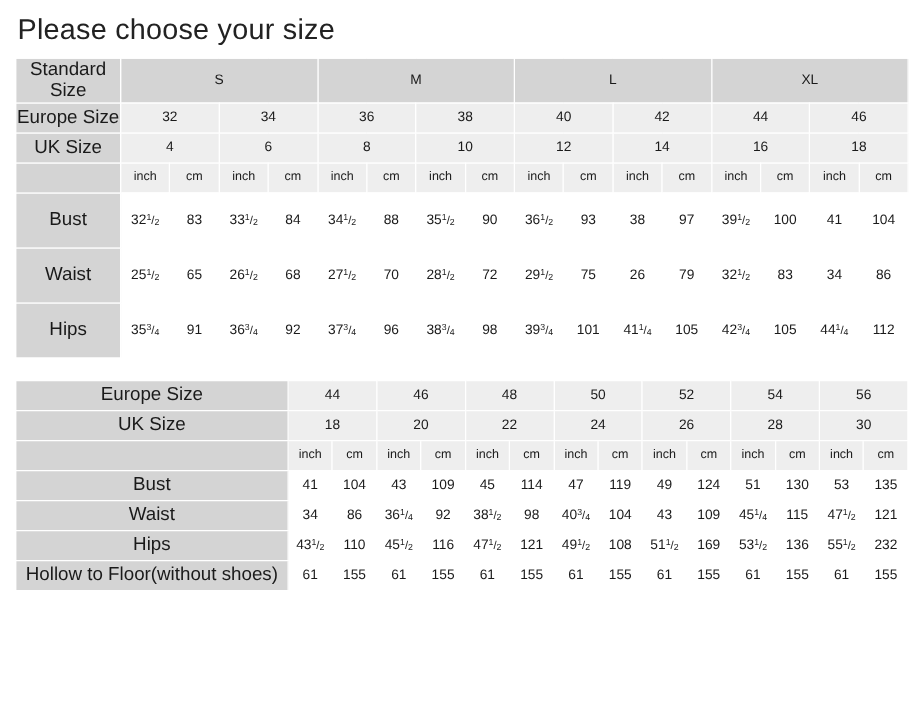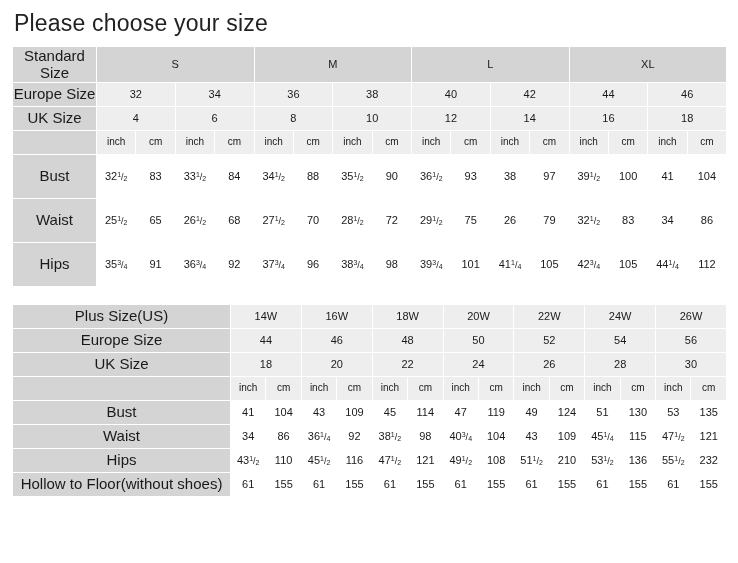--- a/index.html
+++ b/index.html
@@ -167,30 +167,20 @@
     </tbody>
   </table>
 
   <table class="t2">
     <colgroup>
       <col style="width:218px">
       <col span="14" style="width:35.43px">
     </colgroup>
     <tbody>
       <tr>
-        <td class="lbl">Plus Size(US)</td>
-        <td class="light" colspan="2">14W</td>
-        <td class="light" colspan="2">16W</td>
-        <td class="light" colspan="2">18W</td>
-        <td class="light" colspan="2">20W</td>
-        <td class="light" colspan="2">22W</td>
-        <td class="light" colspan="2">24W</td>
-        <td class="light" colspan="2">26W</td>
-      </tr>
-      <tr>
         <td class="lbl">Europe Size</td>
         <td class="light" colspan="2">44</td>
         <td class="light" colspan="2">46</td>
         <td class="light" colspan="2">48</td>
         <td class="light" colspan="2">50</td>
         <td class="light" colspan="2">52</td>
         <td class="light" colspan="2">54</td>
         <td class="light" colspan="2">56</td>
       </tr>
       <tr>
@@ -258,21 +248,21 @@
         <td class="lbl">Hips</td>
         <td class="val">43<span class="frac"><span class="n">1</span><span class="s">/</span><span class="d">2</span></span></td>
         <td class="val">110</td>
         <td class="val">45<span class="frac"><span class="n">1</span><span class="s">/</span><span class="d">2</span></span></td>
         <td class="val">116</td>
         <td class="val">47<span class="frac"><span class="n">1</span><span class="s">/</span><span class="d">2</span></span></td>
         <td class="val">121</td>
         <td class="val">49<span class="frac"><span class="n">1</span><span class="s">/</span><span class="d">2</span></span></td>
         <td class="val">108</td>
         <td class="val">51<span class="frac"><span class="n">1</span><span class="s">/</span><span class="d">2</span></span></td>
-        <td class="val">210</td>
+        <td class="val">169</td>
         <td class="val">53<span class="frac"><span class="n">1</span><span class="s">/</span><span class="d">2</span></span></td>
         <td class="val">136</td>
         <td class="val">55<span class="frac"><span class="n">1</span><span class="s">/</span><span class="d">2</span></span></td>
         <td class="val">232</td>
       </tr>
       <tr>
         <td class="lbl">Hollow to Floor(without shoes)</td>
         <td class="val">61</td>
         <td class="val">155</td>
         <td class="val">61</td>

